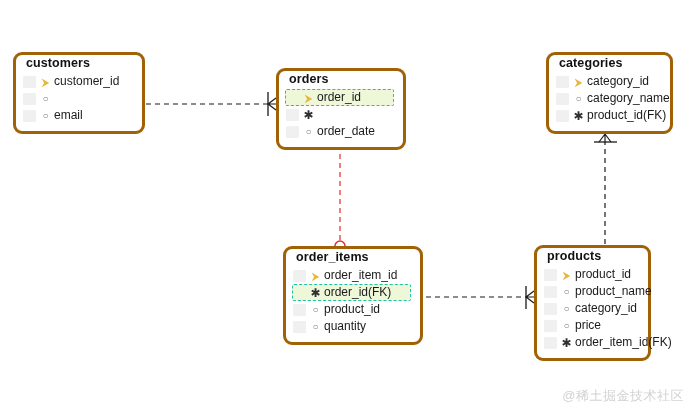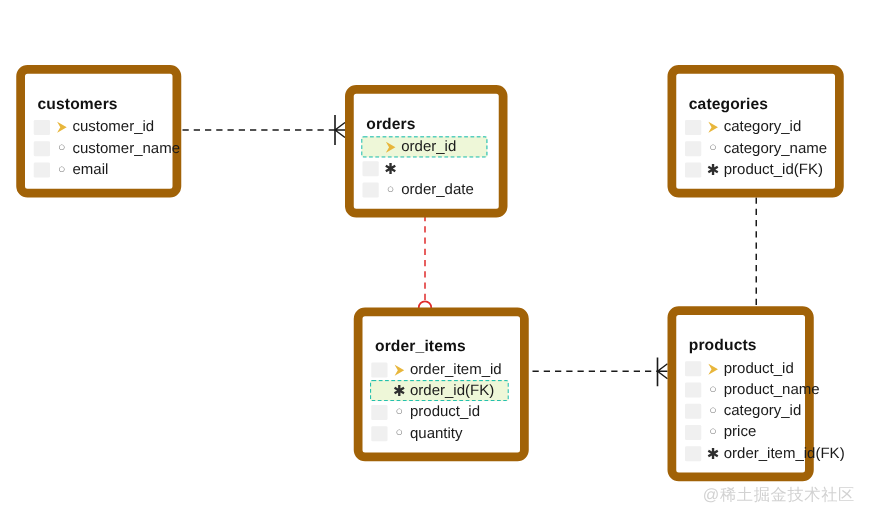--- a/index.html
+++ b/index.html
@@ -22,23 +22,23 @@
     left: 0;
     top: 0;
     width: 696px;
     height: 413px;
     pointer-events: none;
   }
   .entity {
     position: absolute;
     box-sizing: border-box;
     background: #ffffff;
-    border: 7px solid #a16207;
+    border: 3px solid #a16207;
     border-radius: 9px;
-    padding: 16px 9px 7px 6px;
+    padding: 0 9px 7px 6px;
   }
   .entity-title {
     font-size: 12.5px;
     font-weight: bold;
     color: #111111;
     letter-spacing: 0.1px;
     padding: 1px 0 3px 4px;
     line-height: 14px;
   }
   .col-row {
@@ -94,21 +94,21 @@
     right: 12px;
     bottom: 8px;
     font-size: 13px;
     color: #d2d2d2;
     letter-spacing: 0.5px;
     white-space: nowrap;
   }
   
   #ent-customers   { left: 13px;  top: 52px;  width: 132px; }
   #ent-orders      { left: 276px; top: 68px;  width: 130px; }
-  #ent-categories  { left: 534px; top: 52px;  width: 141px; }
+  #ent-categories  { left: 546px; top: 52px;  width: 127px; }
   #ent-order-items { left: 283px; top: 246px; width: 140px; }
   #ent-products    { left: 534px; top: 245px; width: 117px; }
 </style>
 </head>
 <body>
 
 <div id="canvas">
 
   <svg class="wires" viewBox="0 0 696 413">
 
@@ -140,21 +140,20 @@
   <div class="entity" id="ent-customers">
     <div class="entity-title">customers</div>
     <div class="col-row">
       <span class="col-box"></span>
       <span class="col-icon key">⮞</span>
       <span class="col-label">customer_id</span>
     </div>
     <div class="col-row">
       <span class="col-box"></span>
       <span class="col-icon">○</span>
-      <span class="col-label">customer_name</span>
     </div>
     <div class="col-row">
       <span class="col-box"></span>
       <span class="col-icon">○</span>
       <span class="col-label">email</span>
     </div>
   </div>
 
   <div class="entity" id="ent-orders">
     <div class="entity-title">orders</div>

